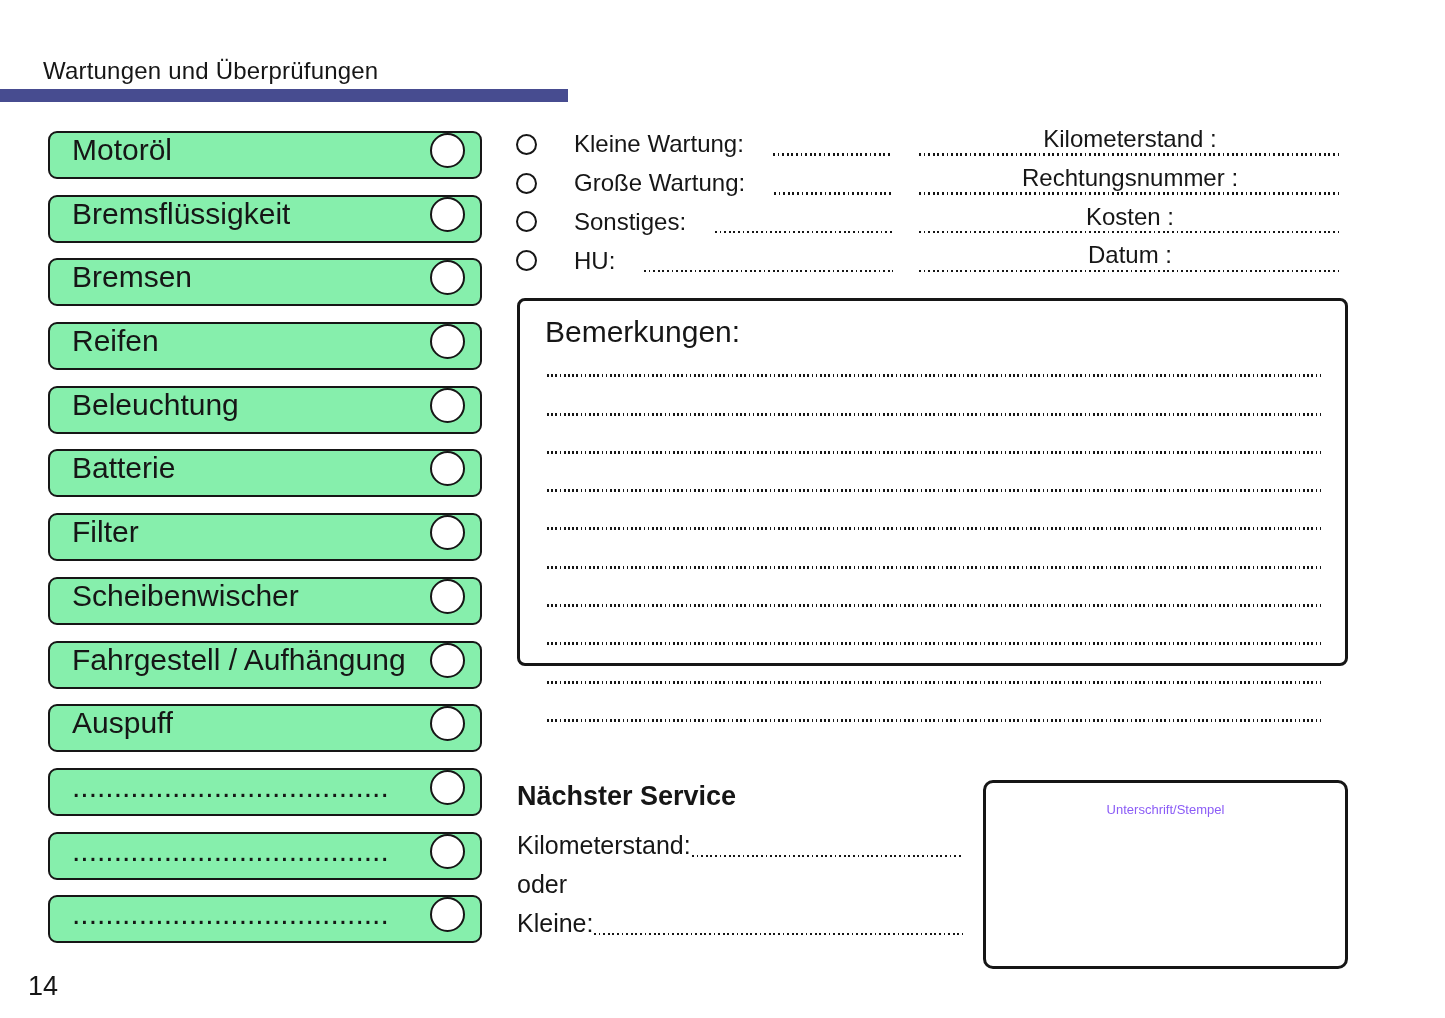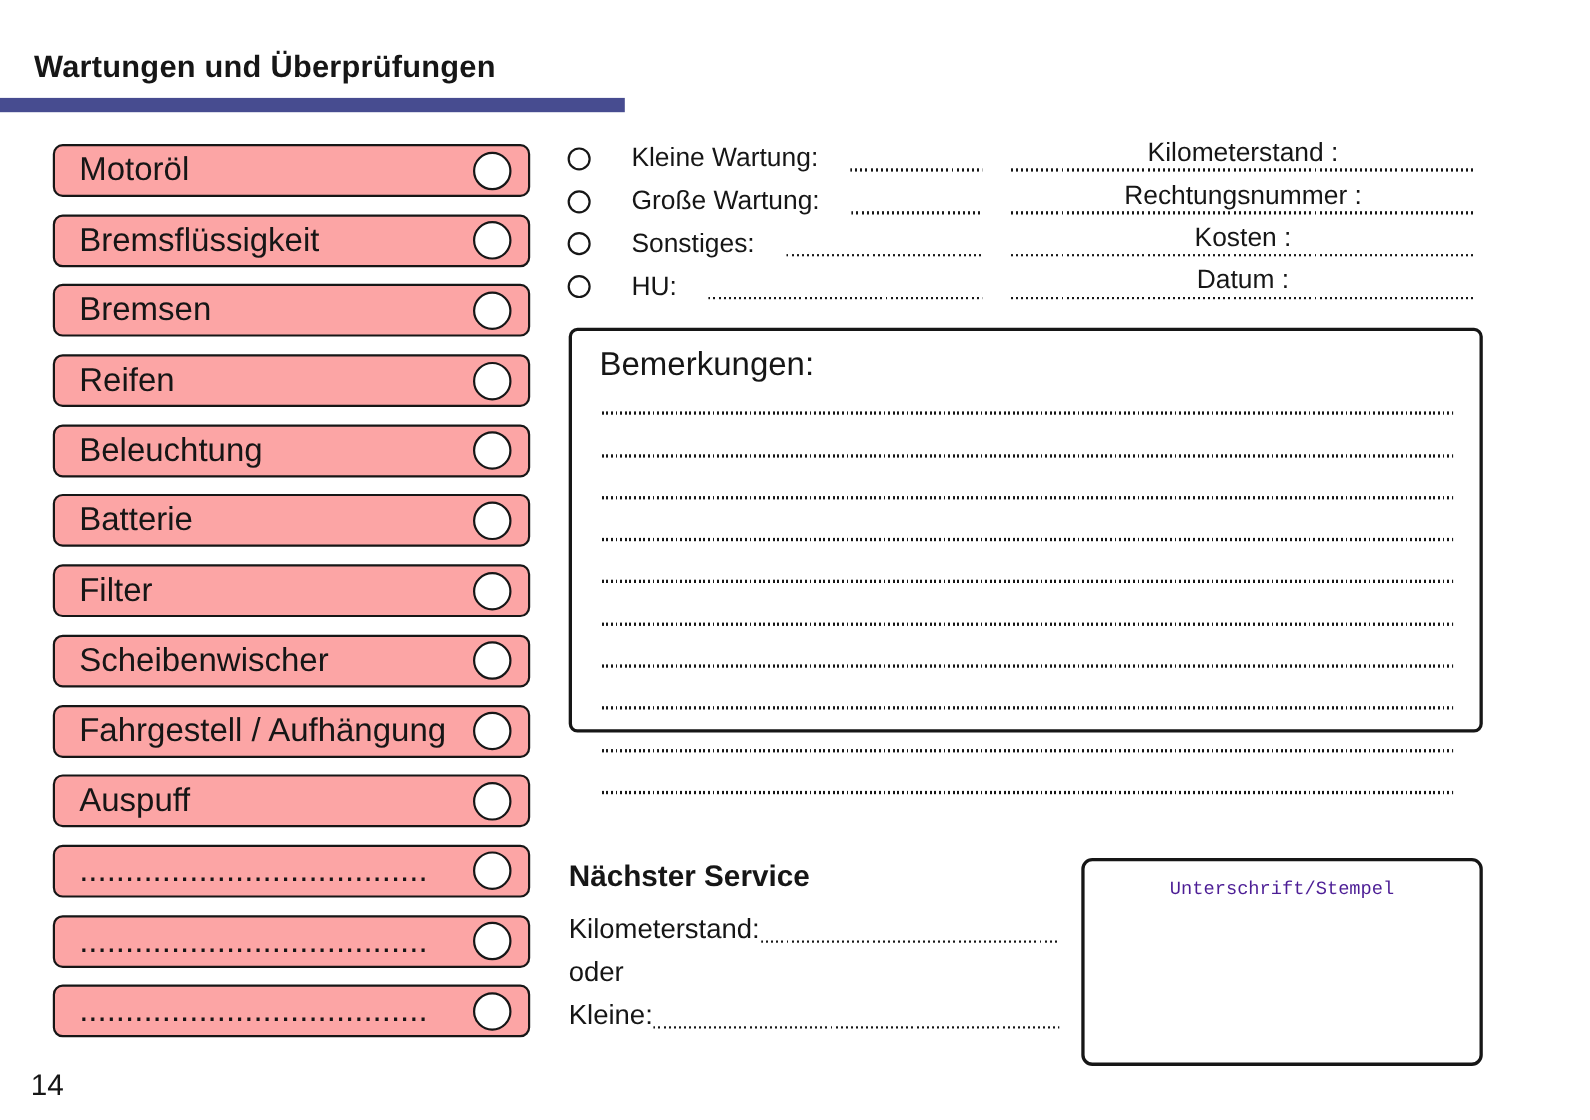--- a/index.html
+++ b/index.html
@@ -12,23 +12,23 @@
     color: #161616;
     font-family: "Liberation Sans", sans-serif;
     overflow: hidden;
   }
 
   
   .page-title {
     position: absolute;
     left: 27px;
     top: 41px;
-    margin: 4px;
-    font-size: 28px;
-    font-weight: 700;
+    margin: 16px;
+    font-size: 24px;
+    font-weight: 400;
     letter-spacing: 0.2px;
     white-space: nowrap;
   }
   .accent-bar {
     position: absolute;
     left: 0;
     top: 89px;
     width: 568px;
     height: 13px;
     background: #474c90;
@@ -42,23 +42,23 @@
     width: 434px;
     display: flex;
     flex-direction: column;
     gap: 15.7px;
   }
   .check-item {
     height: 48px;
     border: 2.4px solid #161616;
     border-radius: 9px;
     display: flex;
-    align-items: center;
+    align-items: flex-start;
     padding: 0 15px 0 22px;
-    background: #fca5a5;
+    background: #86efac;
   }
   .check-label {
     font-size: 30px;
     white-space: nowrap;
     overflow: hidden;
   }
   .check-circle {
     width: 35px;
     height: 35px;
     border: 2.6px solid #161616;
@@ -168,21 +168,21 @@
     left: 983px;
     top: 780px;
     width: 365px;
     height: 189px;
     border: 3px solid #161616;
     border-radius: 10px;
     padding-top: 17px;
     text-align: center;
     background: #fff;
   }
-  .signature-label { font-size: 17px; color: #4c1d95; font-family: Liberation Mono, monospace; }
+  .signature-label { font-size: 13px; color: #8b5cf6; }
 
   
   .page-number {
     position: absolute;
     left: 28px;
     top: 971px;
     font-size: 27px;
   }
 </style>
 </head>

